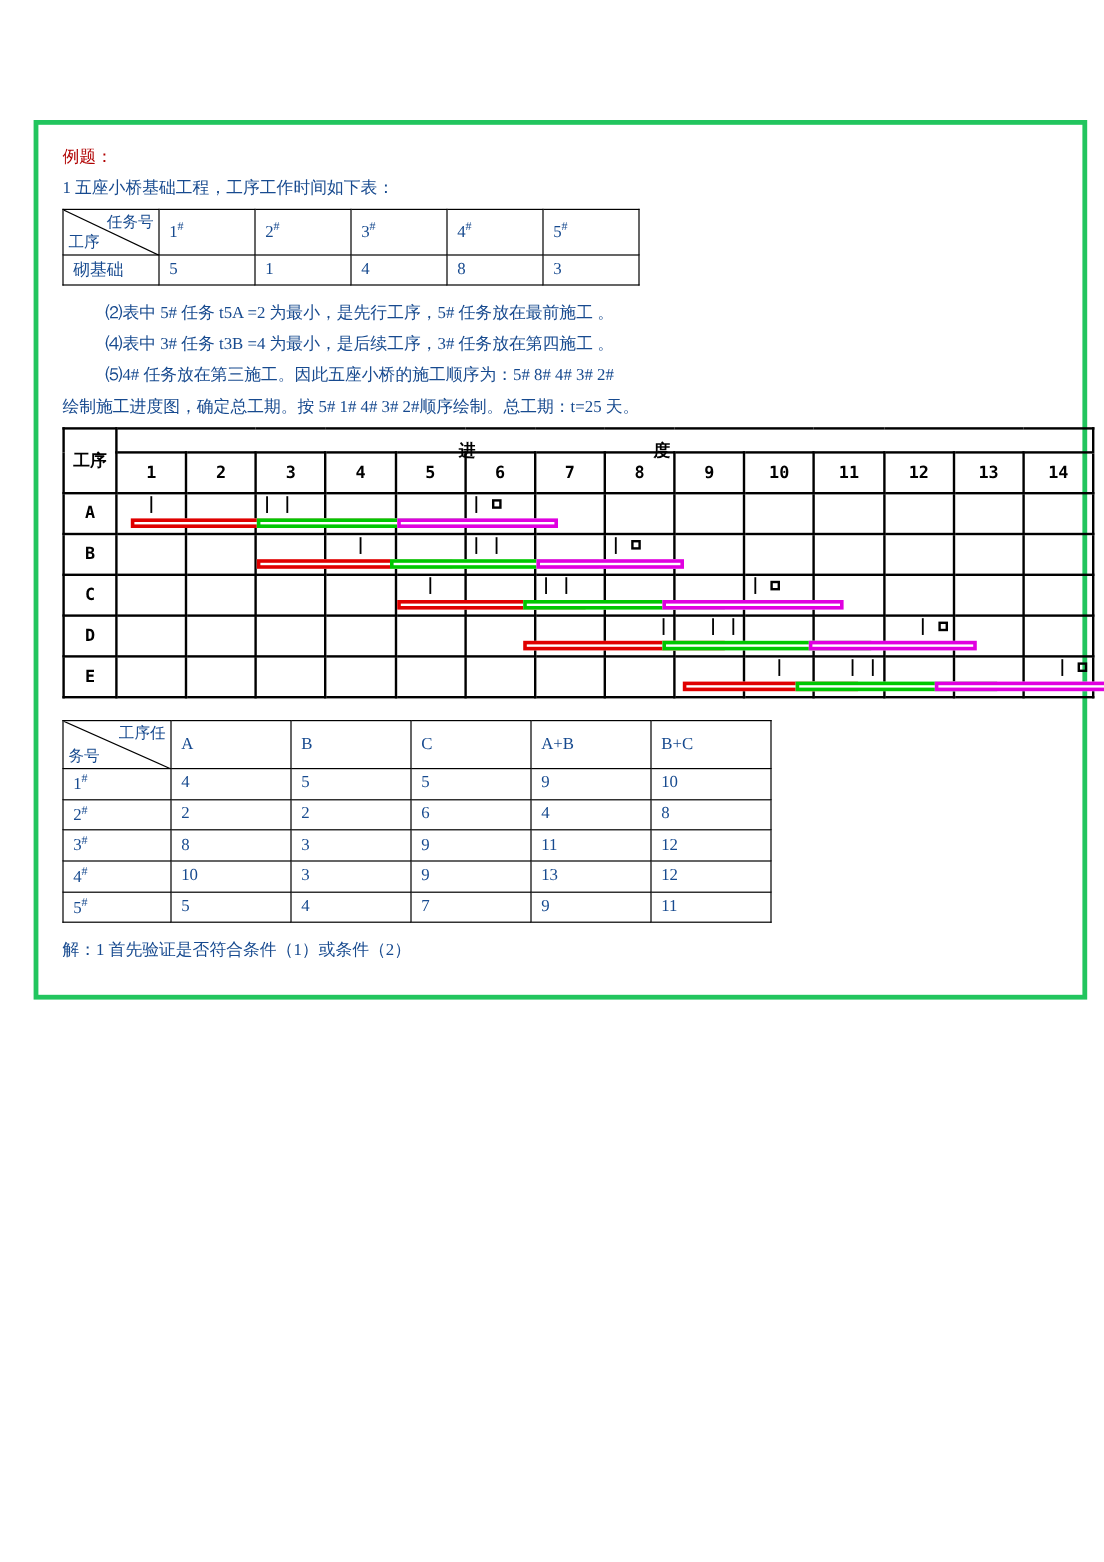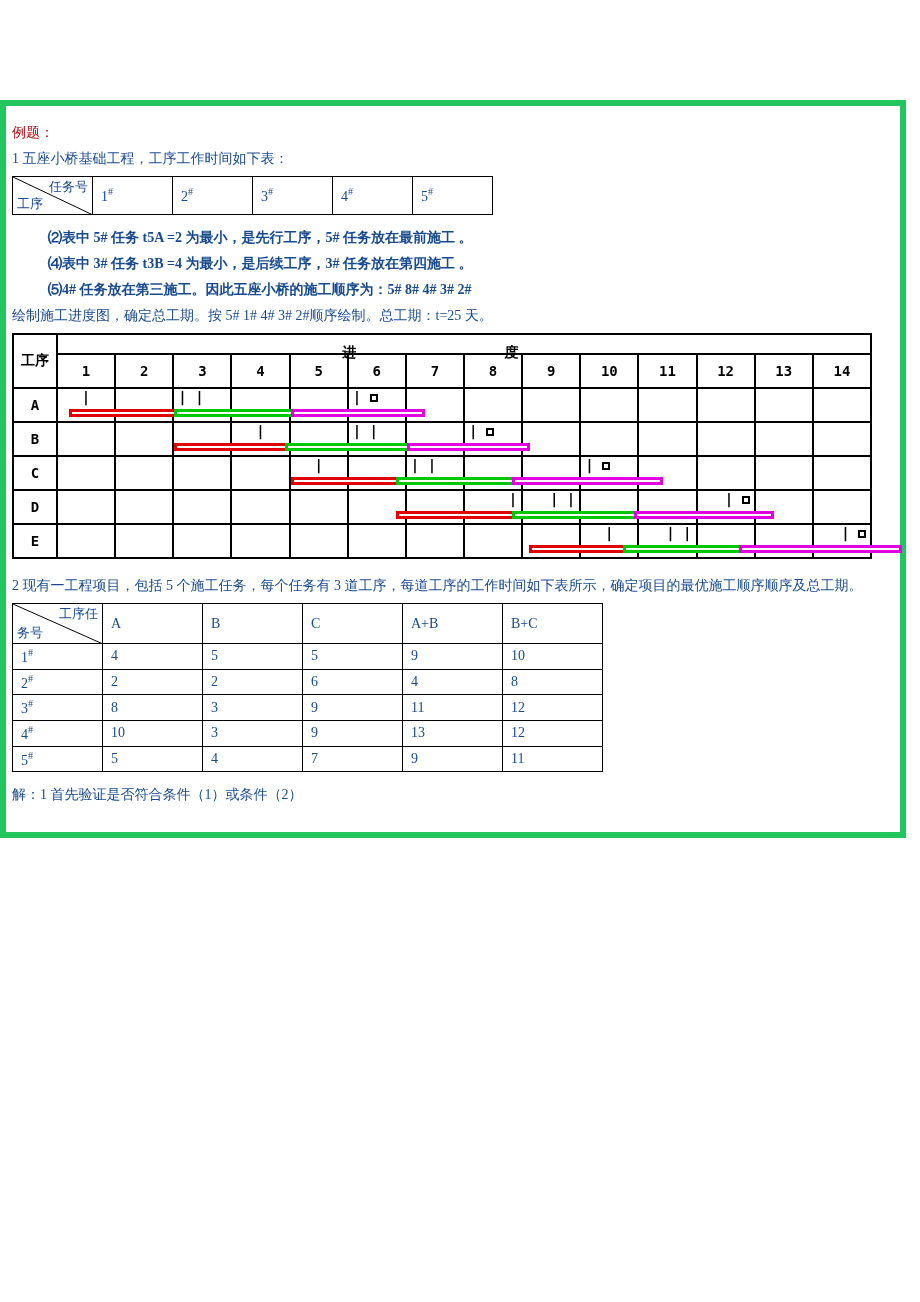--- a/index.html
+++ b/index.html
@@ -6,23 +6,23 @@
   body {
     margin: 0;
     font-family: "SimSun", "宋体", serif;
     font-size: 14px;
     color: #000;
     background: #fff;
     width: 920px;
     padding: 0;
   }
   .page {
-    border: 6px solid #22c55e;
-    margin: 100px 14px 14px 0;
-    padding: 10px 6px 20px 6px;
+    border: 4px solid #22c55e;
+    margin: 100px 14px 14px 28px;
+    padding: 10px 6px 20px 20px;
     color: #174a8f;
   }
   .title-red { color: #b00000; margin-bottom: 18px; }
   .line { margin: 8px 0; }
   .sup { font-size: 10px; vertical-align: super; }
 
   table.data {
     border-collapse: collapse;
     margin: 8px 0 14px 0;
     border-radius: 15px;
@@ -38,21 +38,21 @@
   .diag-cell {
     position: relative;
     width: 80px;
     height: 38px;
     padding: 0 !important;
   }
   .diag-cell .top { position: absolute; top: 1px; right: 4px; font-size: 13px; }
   .diag-cell .bot { position: absolute; bottom: 1px; left: 4px; font-size: 13px; }
   .diag-cell svg { position: absolute; top:0; left:0; }
 
-  .indent { margin-left: 36px; font-weight: bold; }
+  .indent { margin-left: 36px; }
 
   
   .gantt-wrap { margin: 6px 0 18px 0; }
   table.gantt {
     border-collapse: collapse;
     width: 860px;
     table-layout: fixed;
     font-family: monospace;
     font-weight: bold;
     color: #000;
@@ -99,20 +99,28 @@
             </svg>
         <span class="top">任务号</span>
         <span class="bot">工序</span>
       </td>
       <td><span>1</span><span class="sup">#</span></td>
       <td><span>2</span><span class="sup">#</span></td>
       <td><span>3</span><span class="sup">#</span></td>
       <td><span>4</span><span class="sup">#</span></td>
       <td><span>5</span><span class="sup">#</span></td>
     </tr>
+    <tr>
+      <td>砌基础</td>
+      <td>5</td>
+      <td>1</td>
+      <td>4</td>
+      <td>8</td>
+      <td>3</td>
+    </tr>
   </tbody>
     </table>
 
   <div class="line indent">⑵表中 5# 任务 t5A =2 为最小，是先行工序，5# 任务放在最前施工 。</div>
   <div class="line indent">⑷表中 3# 任务 t3B =4 为最小，是后续工序，3# 任务放在第四施工 。</div>
   <div class="line indent">⑸4# 任务放在第三施工。因此五座小桥的施工顺序为：5#  8#  4#  3#  2#</div>
   <div class="line">绘制施工进度图，确定总工期。按 5#  1#  4#  3#  2#顺序绘制。总工期：t=25 天。</div>
 
   <div class="gantt-wrap">
     <table class="gantt">
@@ -281,21 +289,20 @@
               <div class="bar bar-mag" style="left:-30%;right:-160%"></div>
             </td>
         <td class="cell">
               <span class="tick r">| <span class="tick-sq"></span></span>
             </td>
       </tr>
     </tbody>
       </table>
   </div>
 
-  <div class="line">2 现有一工程项目，包括 5 个施工任务，每个任务有 3 道工序，每道工序的工作时间如下表所示，确定项目的最优施工顺序顺序及总工期。</div>
 
   <table class="data">
     <tbody>
         <tr>
       <td class="diag-cell" style="width:90px;height:40px">
         <svg width="90" height="40">
               <line x1="0" y1="0" x2="90" y2="40" stroke="#000" stroke-width="1"></line>
             </svg>
         <span class="top">工序任</span>
         <span class="bot">务号</span>

